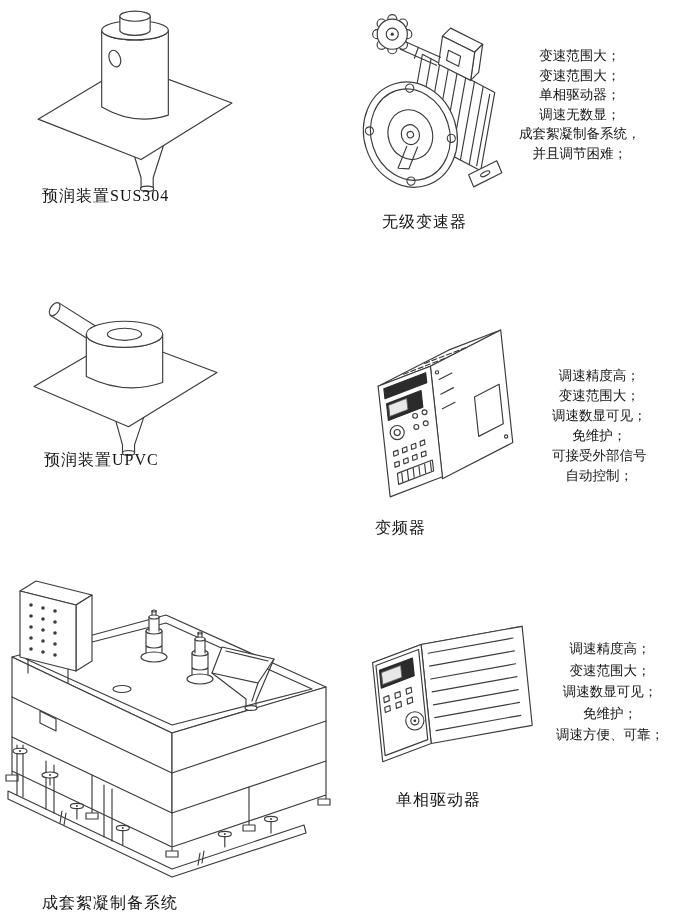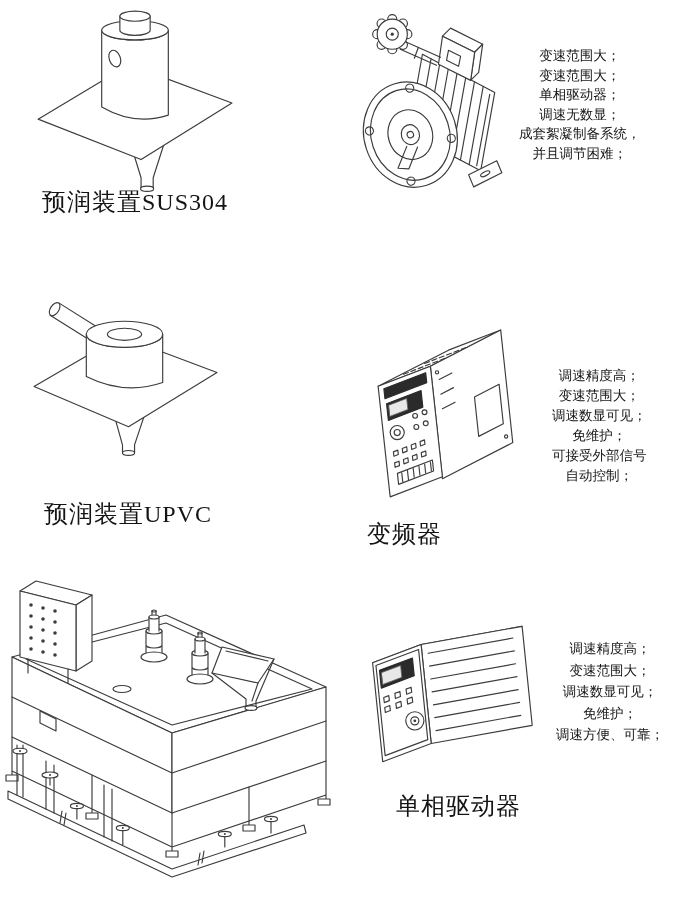--- a/index.html
+++ b/index.html
@@ -3,21 +3,21 @@
 <meta charset="utf-8">
 <style>
   * { margin:0; padding:0; box-sizing:border-box; }
   body { background:#ffffff; }
   .page {
     position:relative; width:700px; height:924px; background:#fff;
     font-family:"Liberation Serif","DejaVu Serif",serif; color:#141414;
     overflow:hidden;
   }
   .abs { position:absolute; }
-  .caption { font-size:24px; letter-spacing:1px; white-space:nowrap; color:#141414; }
+  .caption { font-size:16px; letter-spacing:1px; white-space:nowrap; color:#141414; }
   .notes { font-size:13.5px; white-space:nowrap; color:#141414;text-align:center; }
   .notes.n2 { line-height:19.5px; }
   .notes.n4 { line-height:20px; }
   .notes.n6 { line-height:21.5px; }
   svg.art path, svg.art polygon, svg.art ellipse, svg.art circle, svg.art line {
     fill:none; stroke:#3c3c3c; stroke-width:1.15; stroke-linecap:round; stroke-linejoin:round;
   }
   svg.art .w  { fill:#ffffff; }
   svg.art .nf { fill:#ffffff; stroke:none; }
   svg.art .dk { fill:#2b2b2b; stroke:#2b2b2b; }
@@ -89,38 +89,39 @@
     <ellipse cx="126.5" cy="169" rx="5" ry="2" transform="rotate(-27 126.5 169)"></ellipse>
   </svg>
   <div class="abs notes n2" style="left:519px; top:46px;">
     <div>变速范围大；</div>
     <div>变速范围大；</div>
     <div>单相驱动器；</div>
     <div>调速无数显；</div>
     <div>成套絮凝制备系统，</div>
     <div>并且调节困难；</div>
   </div>
+  <div class="abs caption" style="left:382px; top:212px;">无级变速器</div>
 
   <svg class="art abs" style="left:26px; top:294px;" width="196" height="163" viewBox="0 0 195 162">
 
     <polygon class="nf" points="82,100 124,102 108,150 96,150"></polygon>
     <path d="M82,100 L96,150 M124,102 L108,150 M96,150 L96,158 M108,150 L108,158"></path>
     <ellipse class="w" cx="102" cy="158" rx="6" ry="2.4"></ellipse>
 
     <polygon class="w" points="8,92 94,42 190,78 102,132"></polygon>
 
     <polygon class="nf" points="24,21 70,50 79,38 33,9"></polygon>
     <path d="M24,21 L70,50 M33,9 L79,38"></path>
     <ellipse class="w" cx="28.5" cy="15" rx="4.2" ry="7.3" transform="rotate(33 28.5 15)"></ellipse>
 
     <path class="w" d="M60,40 L60,82 Q98,101 136,88 L136,40 A38 13 0 0 1 60,40 Z"></path>
     <ellipse class="w" cx="98" cy="40" rx="38" ry="13"></ellipse>
     <ellipse cx="98" cy="40" rx="17" ry="6"></ellipse>
   </svg>
-  <div class="abs caption" style="left:44px; top:450px;margin-top:48px;">预润装置UPVC</div>
+  <div class="abs caption" style="left:44px; top:450px;">预润装置UPVC</div>
 
   <svg class="art abs" style="left:364px; top:316px;" width="186" height="213" viewBox="0 0 185 212">
 
     <polygon class="w" points="14,70 66,50 136,14 84,34"></polygon>
     <path d="M39.3,58 l4.7,-1.8 M46.6,55.2 l4.7,-1.8 M53.9,52.4 l4.7,-1.8 M61.1,49.6 l4.7,-1.8 M68.4,46.8 l4.7,-1.8 M75.7,44 l4.7,-1.8 M60.3,47.2 l4.7,-1.8 M67.6,44.4 l4.7,-1.8 M74.9,41.6 l4.7,-1.8 M82.1,38.8 l4.7,-1.8 M89.4,36 l4.7,-1.8 M96.7,33.2 l4.7,-1.8"></path>
 
     <polygon class="w" points="66,50 136,14 148,126 78,162"></polygon>
     <polygon points="109.9,80.6 134.4,68 138.6,107.2 114.1,119.8"></polygon>
     <path d="M74.8,63.2 l12.6,-6.5 M76.4,77.8 l12.6,-6.5 M78,92.4 l12.6,-6.5"></path>
     <circle cx="72.6" cy="56.1" r="1.6"></circle>
@@ -141,21 +142,21 @@
     <path d="M37.5,156.1 l1,8.8 M43.2,153.9 l1,8.8 M48.9,151.7 l1,8.8 M54.6,149.5 l1,8.8 M60.3,147.3 l1,8.8 M66,145.1 l1,8.8"></path>
   </svg>
   <div class="abs notes n4" style="left:552px; top:366px;">
     <div>调速精度高；</div>
     <div>变速范围大；</div>
     <div>调速数显可见；</div>
     <div>免维护；</div>
     <div>可接受外部信号</div>
     <div>自动控制；</div>
   </div>
-  <div class="abs caption" style="left:367px; top:518px;">变频器</div>
+  <div class="abs caption" style="left:375px; top:518px;">变频器</div>
 
   <svg class="art abs" style="left:4px; top:560px;" width="332" height="337" viewBox="0 0 332 335">
 
     <polygon class="w" points="8,96 162,54 322,126 168,172"></polygon>
     <polygon class="w" points="8,96 168,172 168,252 8,176"></polygon>
     <polygon class="w" points="168,172 322,126 322,200 168,252"></polygon>
     <polygon points="22,98 162,62 308,128 168,164"></polygon>
     <path d="M8,136 L168,212 M168,212 L322,160"></path>
     <polygon points="36,150 52,158 52,170 36,162"></polygon>
     <ellipse cx="118" cy="128" rx="9" ry="3.5"></ellipse>
@@ -217,20 +218,21 @@
     <ellipse class="w" cx="72.9" cy="245" rx="6.5" ry="2.6"></ellipse>
       <circle class="dot" cx="72.9" cy="245" r="1"></circle>
     <ellipse class="w" cx="118.8" cy="267" rx="6.5" ry="2.6"></ellipse>
       <circle class="dot" cx="118.8" cy="267" r="1"></circle>
     <ellipse class="w" cx="220.8" cy="273" rx="6.5" ry="2.6"></ellipse>
       <circle class="dot" cx="220.8" cy="273" r="1"></circle>
     <ellipse class="w" cx="267" cy="258" rx="6.5" ry="2.6"></ellipse>
       <circle class="dot" cx="267" cy="258" r="1"></circle>
     <path d="M58,250 L56,262 M62,252 L60,264 M196,292 L194,304 M200,290 L198,302"></path>
   </svg>
+  <div class="abs caption" style="left:42px; top:893px;">成套絮凝制备系统</div>
 
   <svg class="art abs" style="left:362px; top:594px;" width="198" height="200" viewBox="0 0 195 198">
 
     <polygon class="w" points="10,68 58,50 158,32 110,50"></polygon>
     <path d="M78,53 l22,-4 M104,48.3 l22,-4"></path>
 
     <polygon class="w" points="58,50 158,32 168,130 68,148"></polygon>
     <path d="M65,58.7 l84,-15.1 M66.3,71.4 l84,-15.1 M67.6,84.2 l84,-15.1 M68.9,96.9 l84,-15.1 M70.2,109.7 l84,-15.1 M71.5,122.4 l84,-15.1 M72.8,135.2 l84,-15.1"></path>
 
     <polygon class="w" points="10,68 58,50 68,148 20,166"></polygon>

